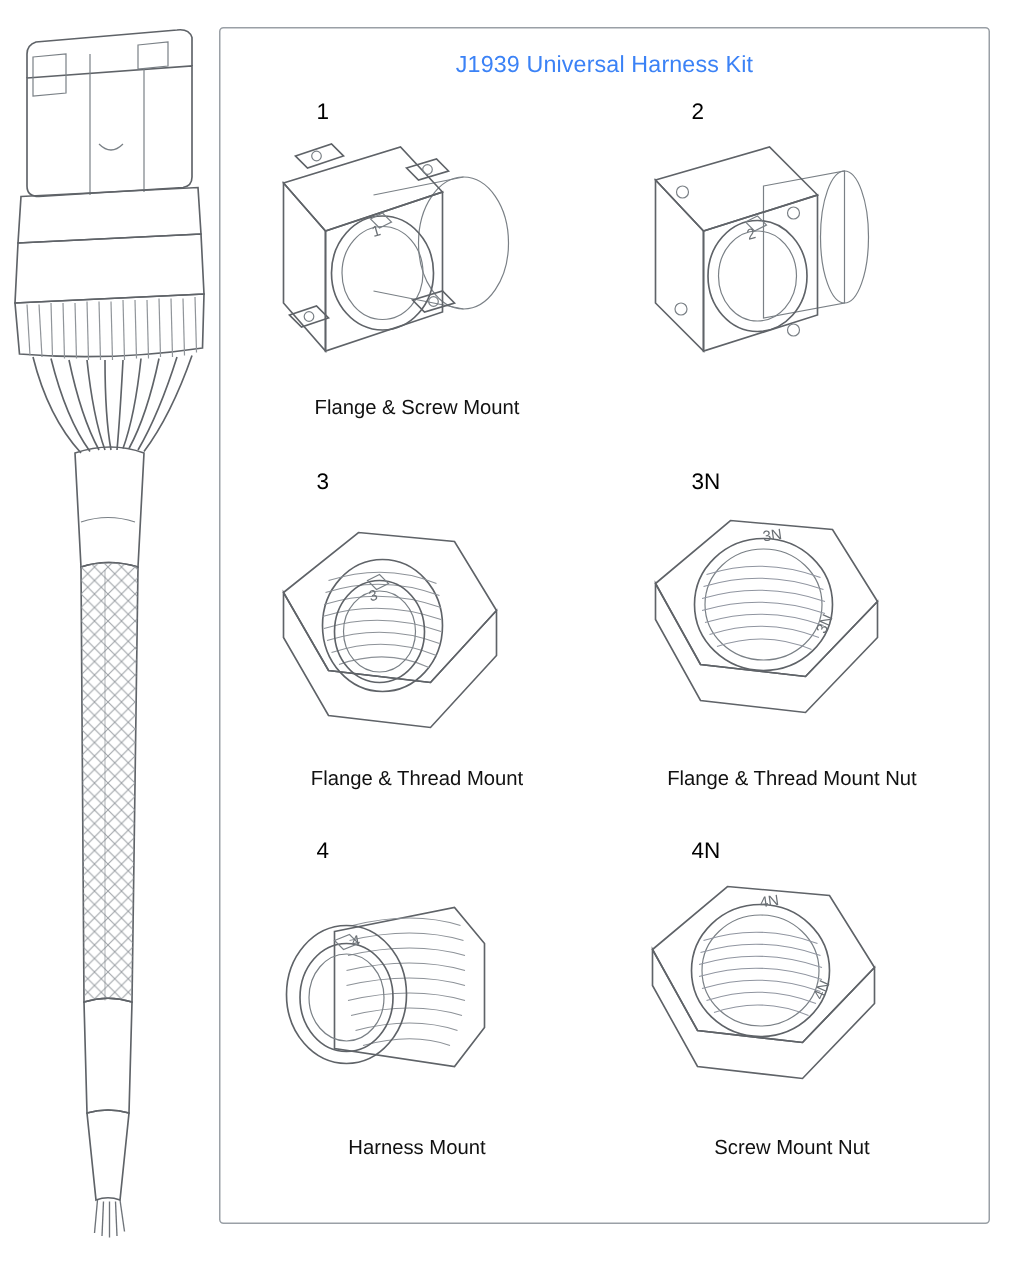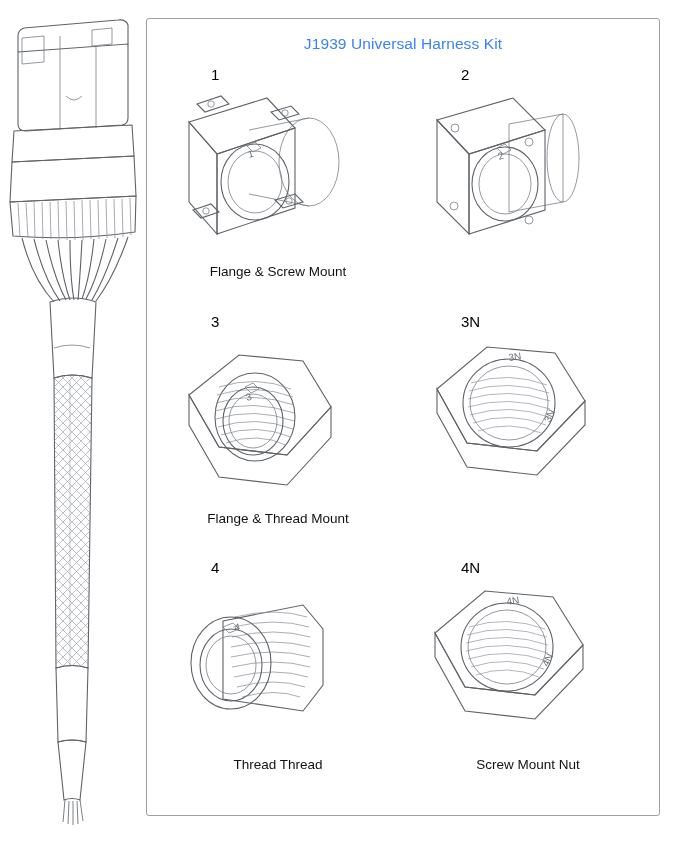--- a/index.html
+++ b/index.html
@@ -341,20 +341,21 @@
             <path d="M55 68 q41 -12 82 2"></path>
             <path d="M55 76 q41 -12 82 2"></path>
             <path d="M57 84 q40 -12 79 2"></path>
             <path d="M60 92 q37 -12 73 2"></path>
             <path d="M65 100 q32 -11 63 2"></path>
           </g>
           <text class="mark" x="96" y="30" transform="rotate(-8 96 30)">3N</text>
           <text class="mark" x="137" y="92" transform="rotate(-66 137 92)">3N</text>
         </svg>
       </div>
+      <div class="part-label">Flange &amp; Thread Mount Nut</div>
     </div>
 
     <div class="part-cell">
       <div class="part-index">4</div>
       <div class="part-art">
         <svg width="230" height="178" viewBox="0 0 230 178">
           <defs>
             <linearGradient id="f4a" x1="0" y1="0" x2="1" y2="1">
               <stop offset="0" stop-color="#fafafa"></stop>
                 <stop offset="1" stop-color="#d7d7d7"></stop>
@@ -378,21 +379,21 @@
             <path d="M79 120 q33 -9 58 0"></path>
           </g>
 
           <ellipse class="ln" cx="68" cy="86" rx="40" ry="46" fill="#f2f2f2"></ellipse>
           <ellipse class="ln" cx="68" cy="88" rx="31" ry="36" fill="url(#bore4)"></ellipse>
           <ellipse class="ln-thin" cx="68" cy="88" rx="25" ry="29" fill="#bdbdbd"></ellipse>
           <path class="ln-thin" d="M60 50 L70 46 L76 52 L66 56 Z" fill="#f4f4f4"></path>
           <text class="mark" x="72" y="54" transform="rotate(-10 72 54)">4</text>
         </svg>
       </div>
-      <div class="part-label">Thread Thread</div>
+      <div class="part-label">Harness Mount</div>
     </div>
 
     <div class="part-cell">
       <div class="part-index">4N</div>
       <div class="part-art">
         <svg width="230" height="178" viewBox="0 0 230 178">
           <defs>
             <linearGradient id="f4n" x1="0" y1="0" x2="1" y2="1">
               <stop offset="0" stop-color="#fbfbfb"></stop>
                 <stop offset="1" stop-color="#d9d9d9"></stop>

